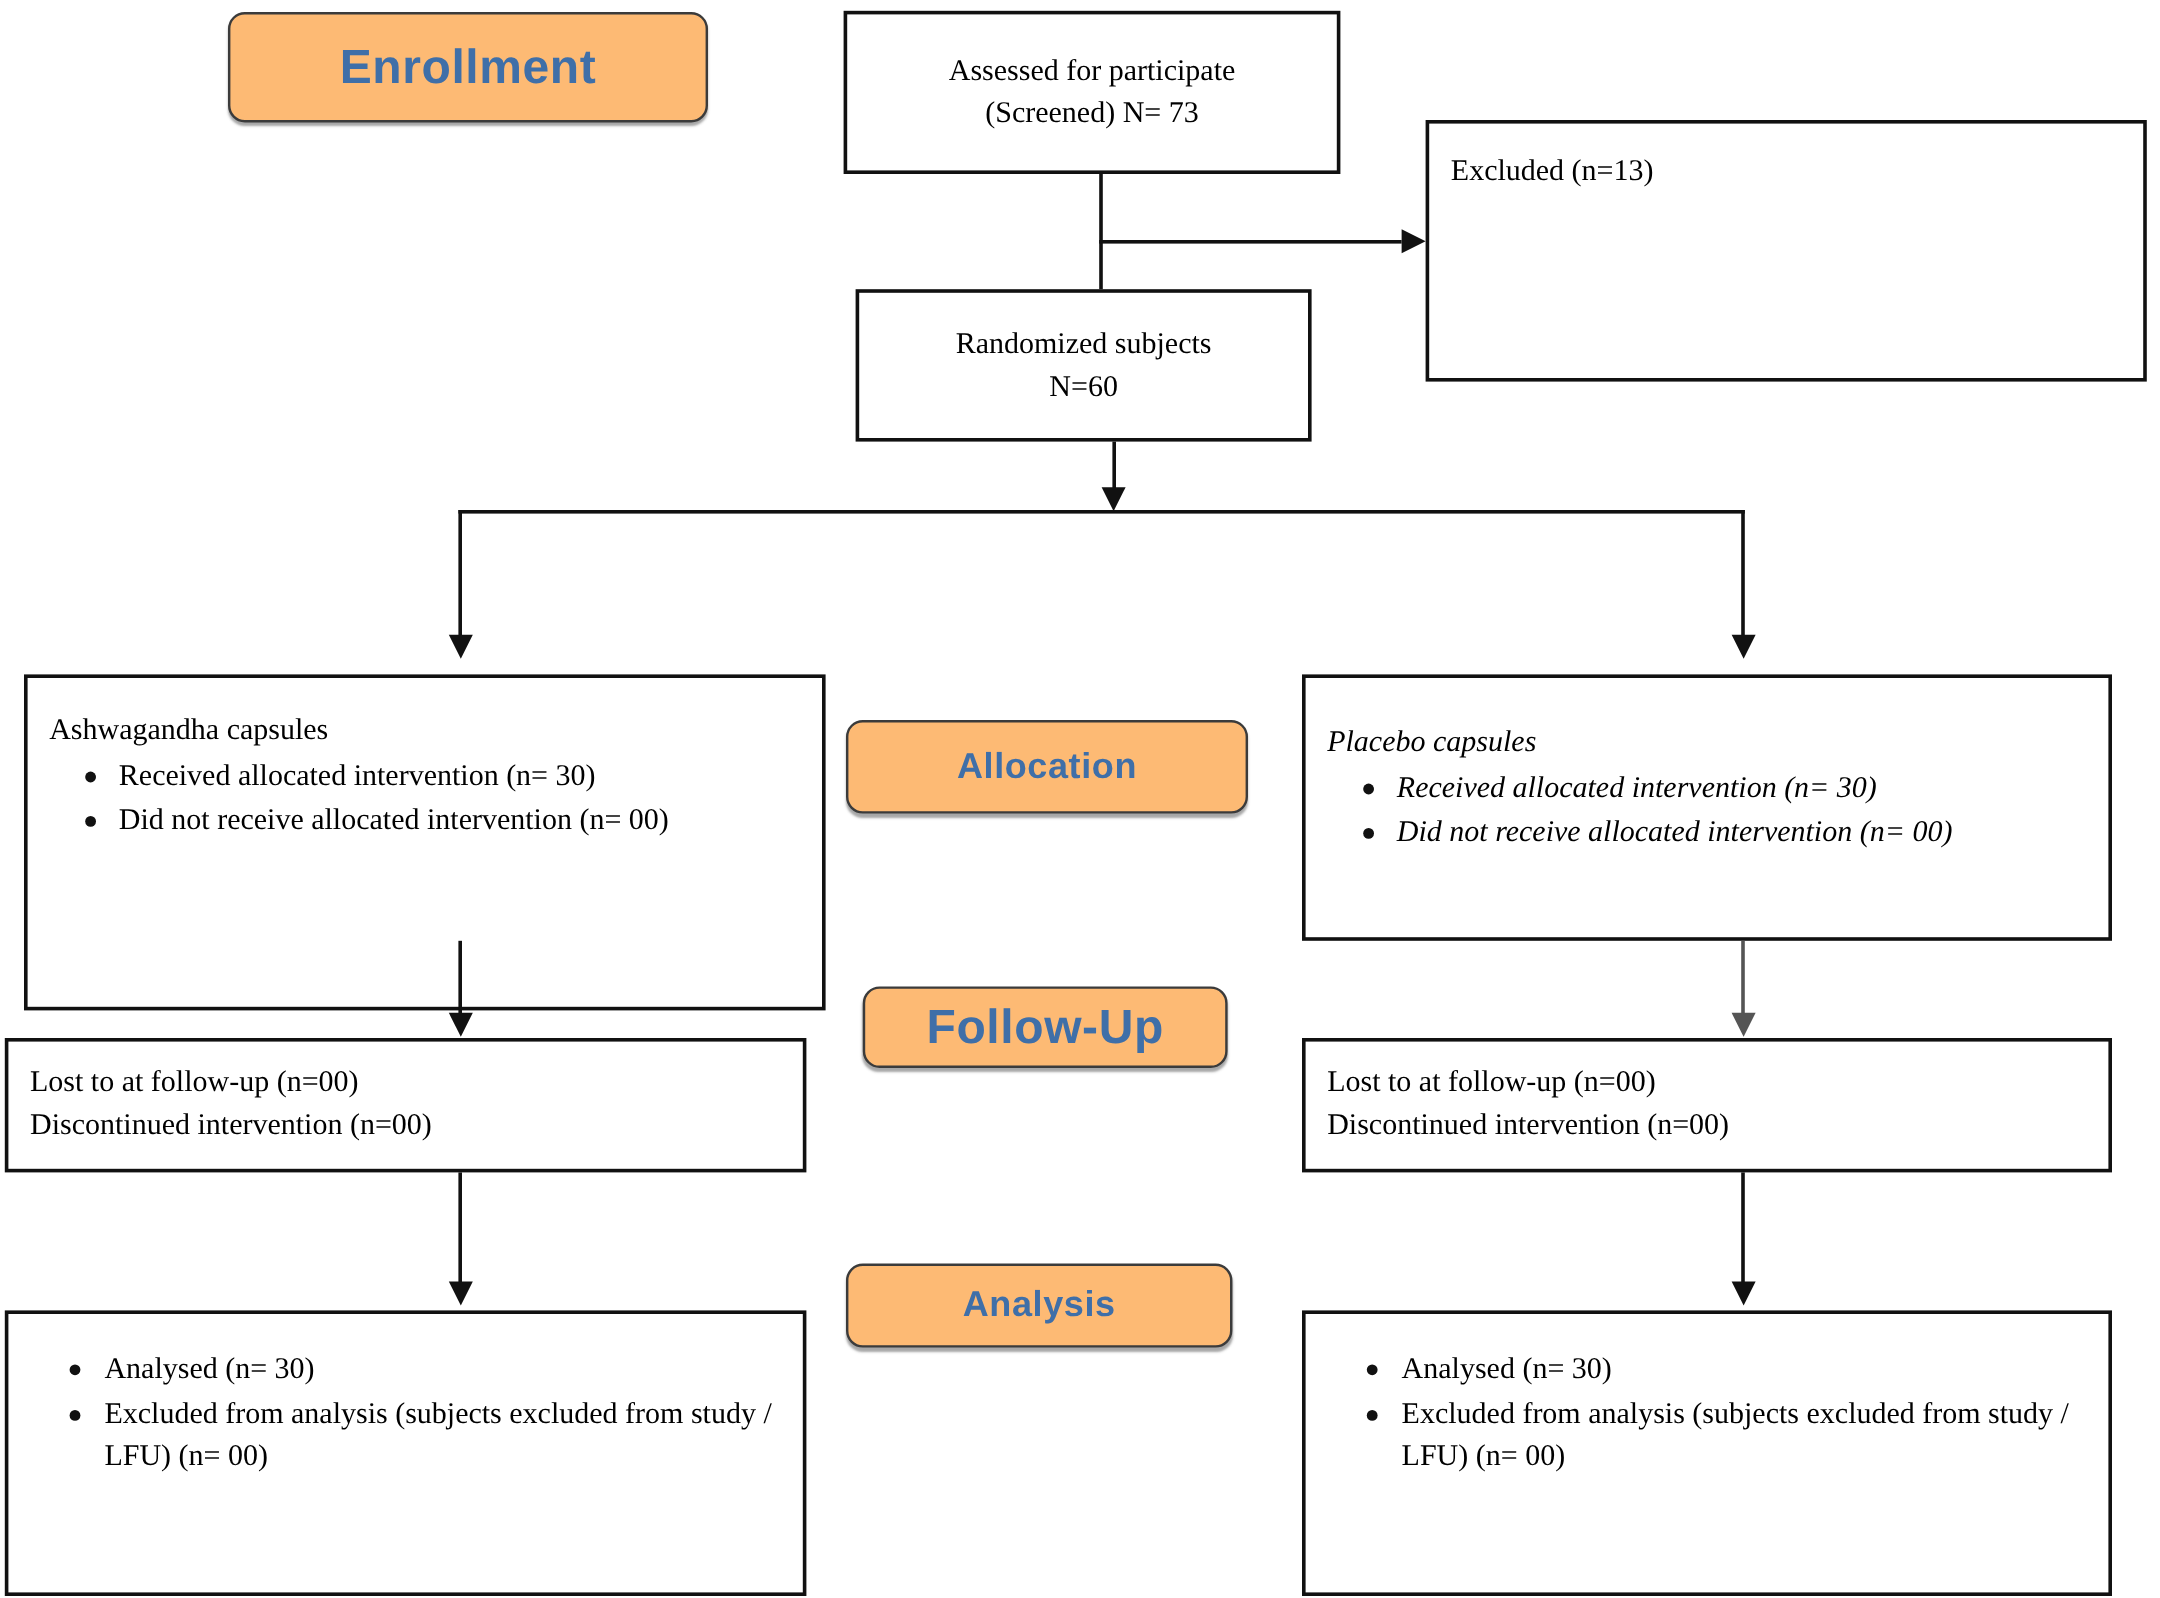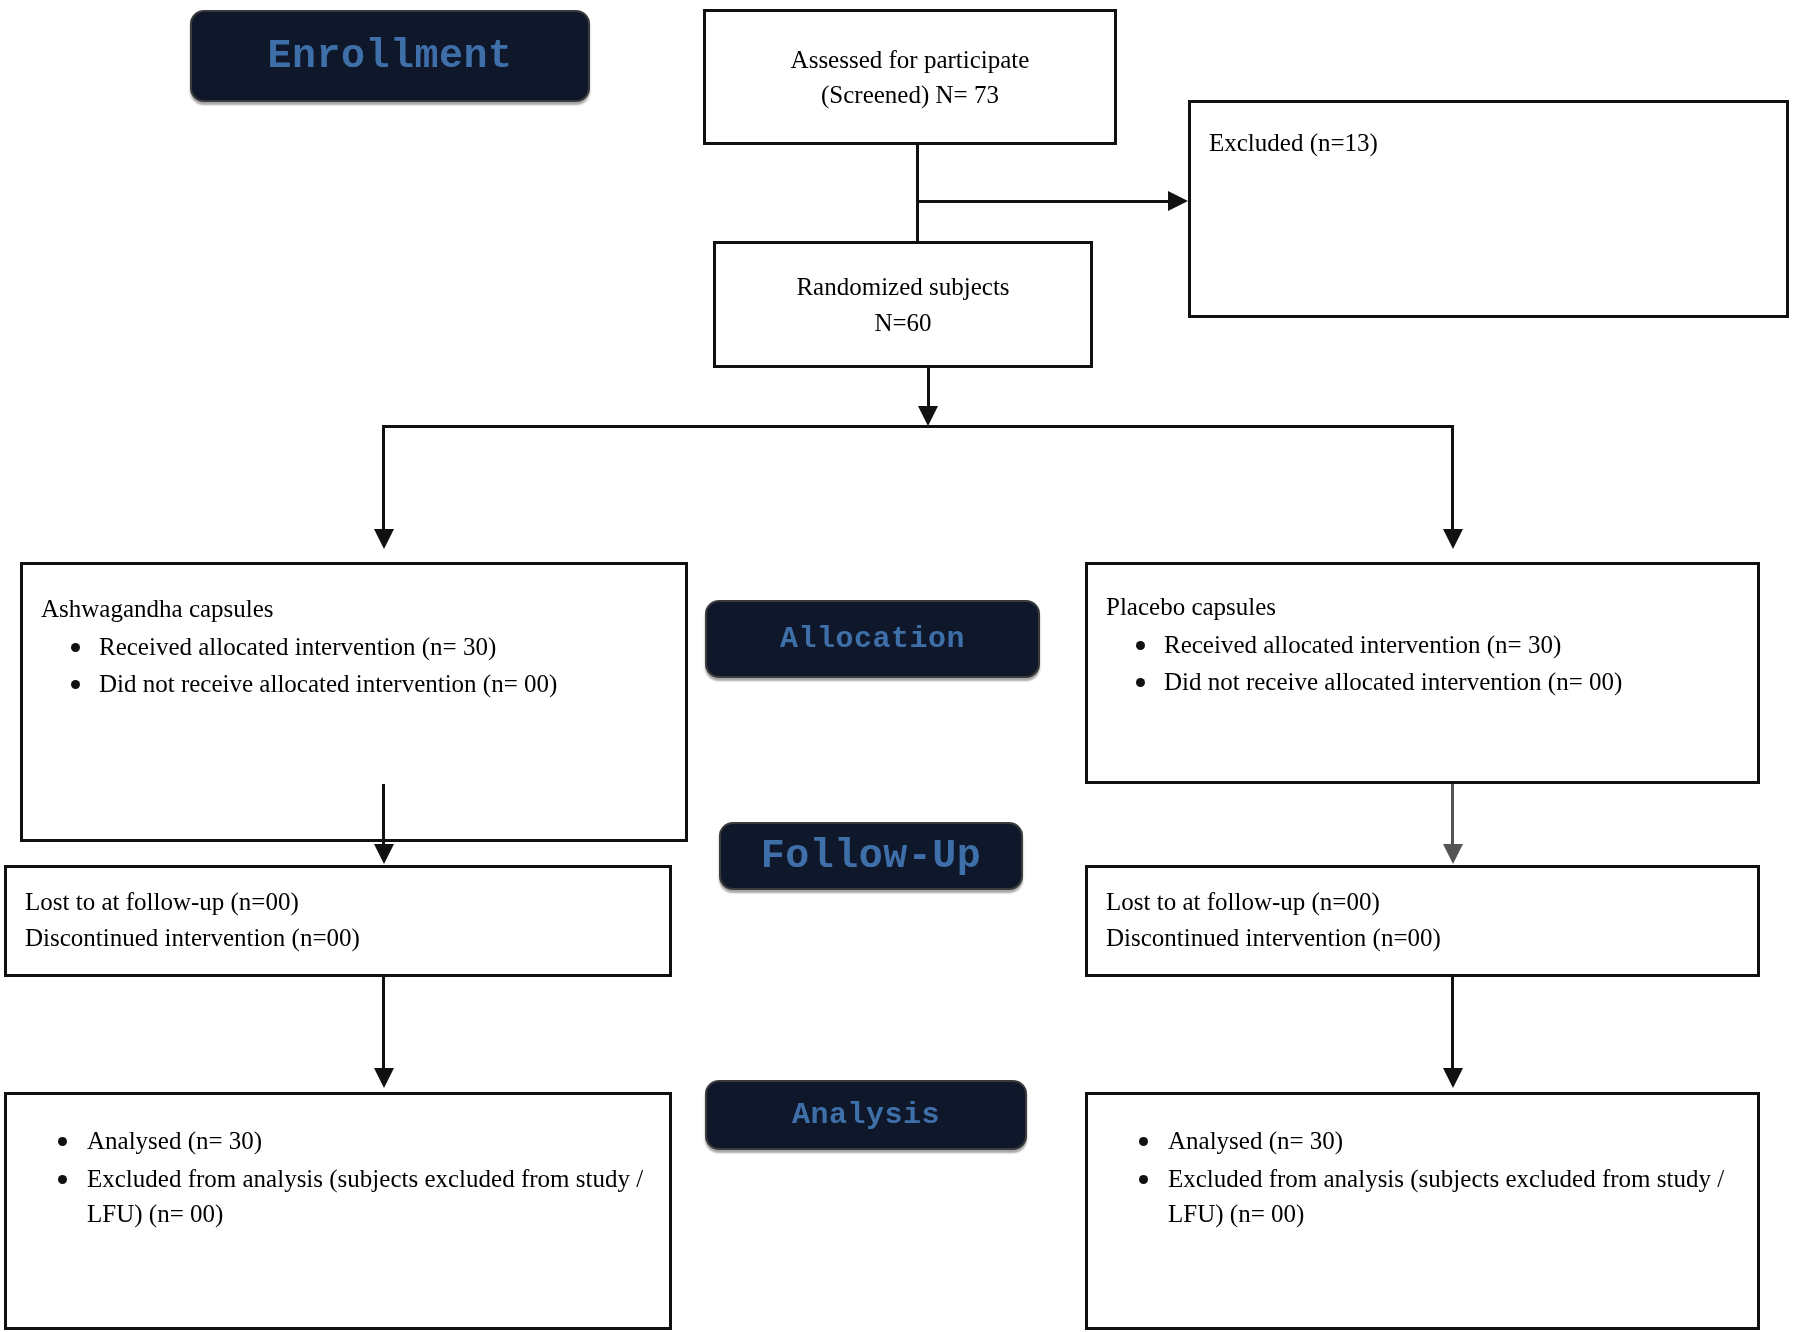--- a/index.html
+++ b/index.html
@@ -4,26 +4,26 @@
 <style>
   html,body{margin:0;padding:0;background:#ffffff;}
   body{width:1800px;height:1332px;position:relative;overflow:hidden;
        font-family:"Liberation Serif","DejaVu Serif",serif;color:#000;}
 
   .canvas{position:absolute;inset:0;}
 
   
   .stage-badge{
     position:absolute;
-    background:#0f172a;
+    background:#fdba74;
     border:2px solid #3b3b3b;
     border-radius:14px;
     box-shadow:0 3px 2px rgba(60,60,60,.45);
     display:flex;align-items:center;justify-content:center;
-    font-family:Liberation Mono, monospace;
+    font-family:Liberation Sans, sans-serif;
     font-weight:bold;
     color:#3f6fa8;
     letter-spacing:.5px;
     box-sizing:border-box;
   }
 
   
   .flow-box{
     position:absolute;
     background:#ffffff;
@@ -94,21 +94,21 @@
   </div>
 
   <div class="stage-badge" style="left:705px;top:600px;width:335px;height:78px;font-size:30px;">
     <span>Allocation</span>
   </div>
 
   <div class="stage-badge" style="left:719px;top:822px;width:304px;height:68px;font-size:40px;">
     <span>Follow-Up</span>
   </div>
 
-  <div class="stage-badge" style="left:705px;top:1053px;width:322px;height:70px;font-size:30px;margin-top:27px;">
+  <div class="stage-badge" style="left:705px;top:1053px;width:322px;height:70px;font-size:30px;">
     <span>Analysis</span>
   </div>
 
   <div class="flow-box centered" style="left:703px;top:9px;width:414px;height:136px;">
     <div class="pad">
       <span class="lead-line">Assessed for participate</span>
       <span class="lead-line">(Screened) N= 73</span>
     </div>
   </div>
 
@@ -129,21 +129,21 @@
     <div class="pad" style="padding-top:26px;">
       <div>Ashwagandha capsules</div>
       <ul class="bullets tight">
         <li>Received allocated intervention (n= 30)</li>
         <li>Did not receive allocated intervention (n= 00)</li>
       </ul>
     </div>
   </div>
 
   <div class="flow-box" style="left:1085px;top:562px;width:675px;height:222px;">
-    <div class="pad" style="padding-top:24px;">
+    <div class="pad" style="padding-top:36px;font-style:italic;">
       <div>Placebo capsules</div>
       <ul class="bullets tight">
         <li>Received allocated intervention (n= 30)</li>
         <li>Did not receive allocated intervention (n= 00)</li>
       </ul>
     </div>
   </div>
 
   <div class="flow-box" style="left:4px;top:865px;width:668px;height:112px;">
     <div class="pad plain-lines" style="padding-top:16px;">

